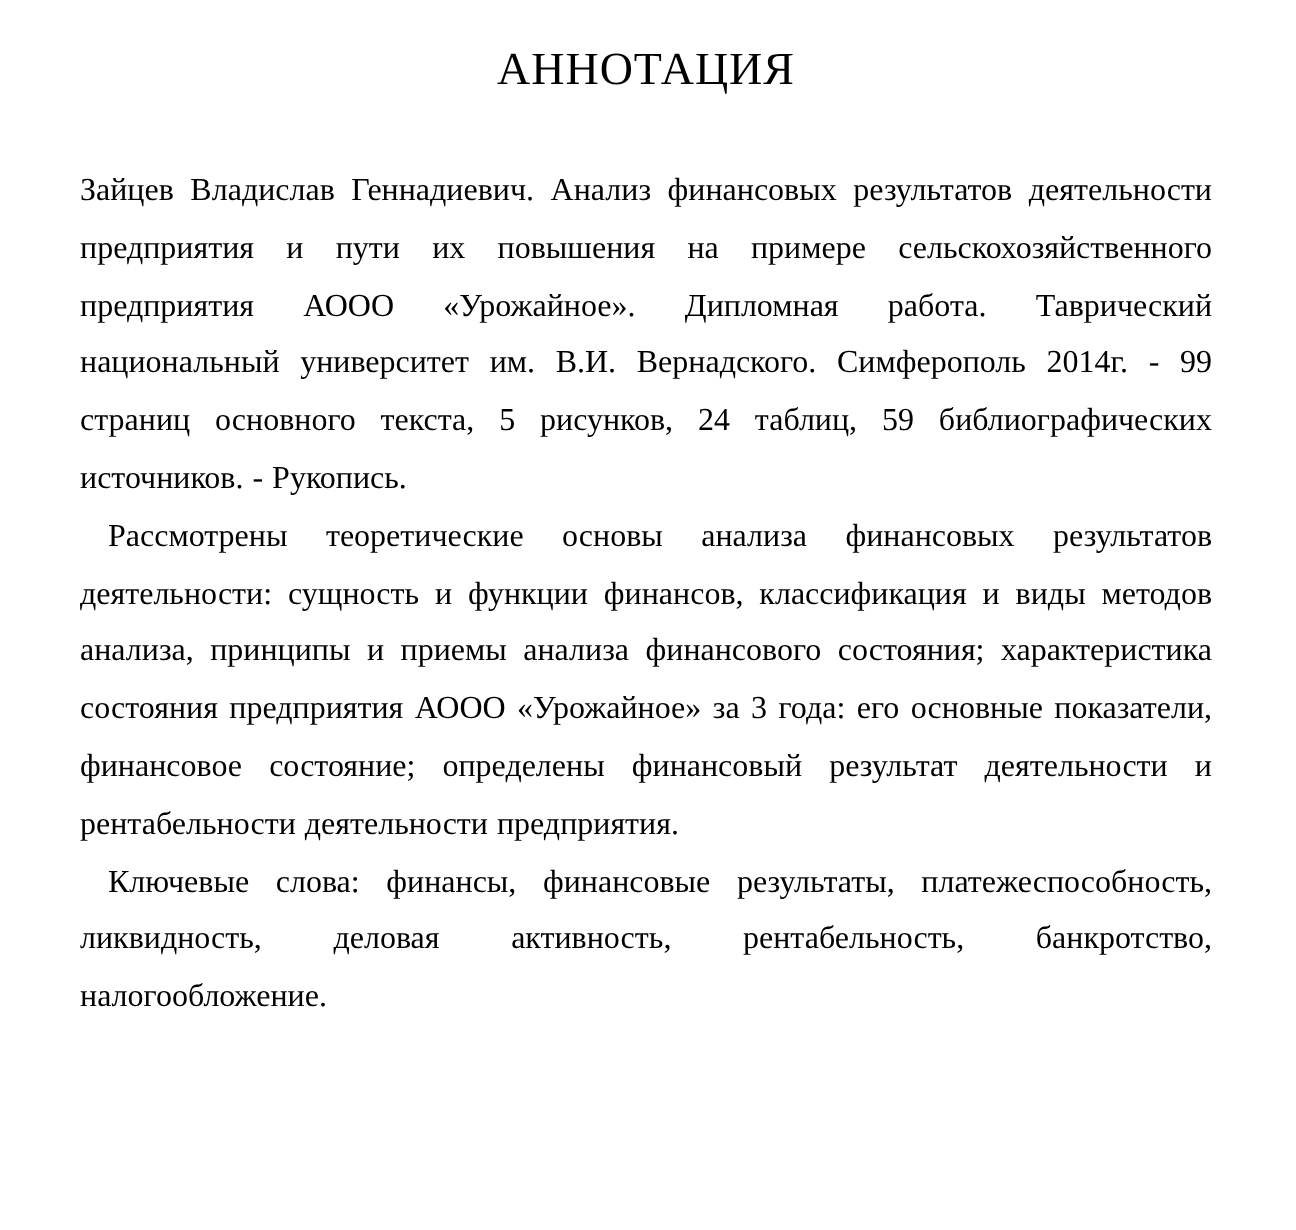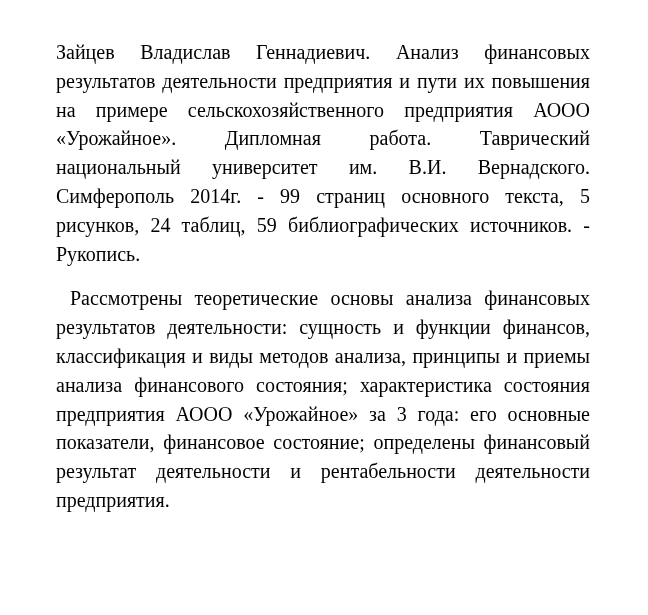--- a/index.html
+++ b/index.html
@@ -23,34 +23,36 @@
   }
   .doc-title {
     margin: 0 0 35px 0;
     font-size: 23px;
     line-height: 25px;
     font-weight: normal;
     text-align: center;
     letter-spacing: 0.5px;
   }
   .para {
-    margin: 16px;
-    font-size: 20px;
+    margin: 0;
+    font-size: 16px;
     line-height: 28.8px;
     text-align: justify;
     word-spacing: 0.5px;
   }
   .para.indent {
     text-indent: 14px;
     font-family: Liberation Serif, serif;
   }
 </style>
 </head>
 <body>
 
 <div class="page">
+  <h1 class="doc-title">АННОТАЦИЯ</h1>
 
   <p class="para">Зайцев Владислав Геннадиевич. Анализ финансовых результатов деятельности предприятия и пути их повышения на примере сельскохозяйственного предприятия АООО «Урожайное». Дипломная работа. Таврический национальный университет им. В.И. Вернадского. Симферополь 2014г. - 99 страниц основного текста, 5 рисунков, 24 таблиц, 59 библиографических источников. - Рукопись.</p>
 
   <p class="para indent">Рассмотрены теоретические основы анализа финансовых результатов деятельности: сущность и функции финансов, классификация и виды методов анализа, принципы и приемы анализа финансового состояния; характеристика состояния предприятия АООО «Урожайное» за 3 года: его основные показатели, финансовое состояние; определены финансовый результат деятельности и рентабельности  деятельности предприятия.</p>
 
+  <p class="para indent">Ключевые слова: финансы, финансовые результаты, платежеспособность, ликвидность, деловая активность, рентабельность, банкротство, налогообложение.</p>
 
 </div>
 
 </body></html>

